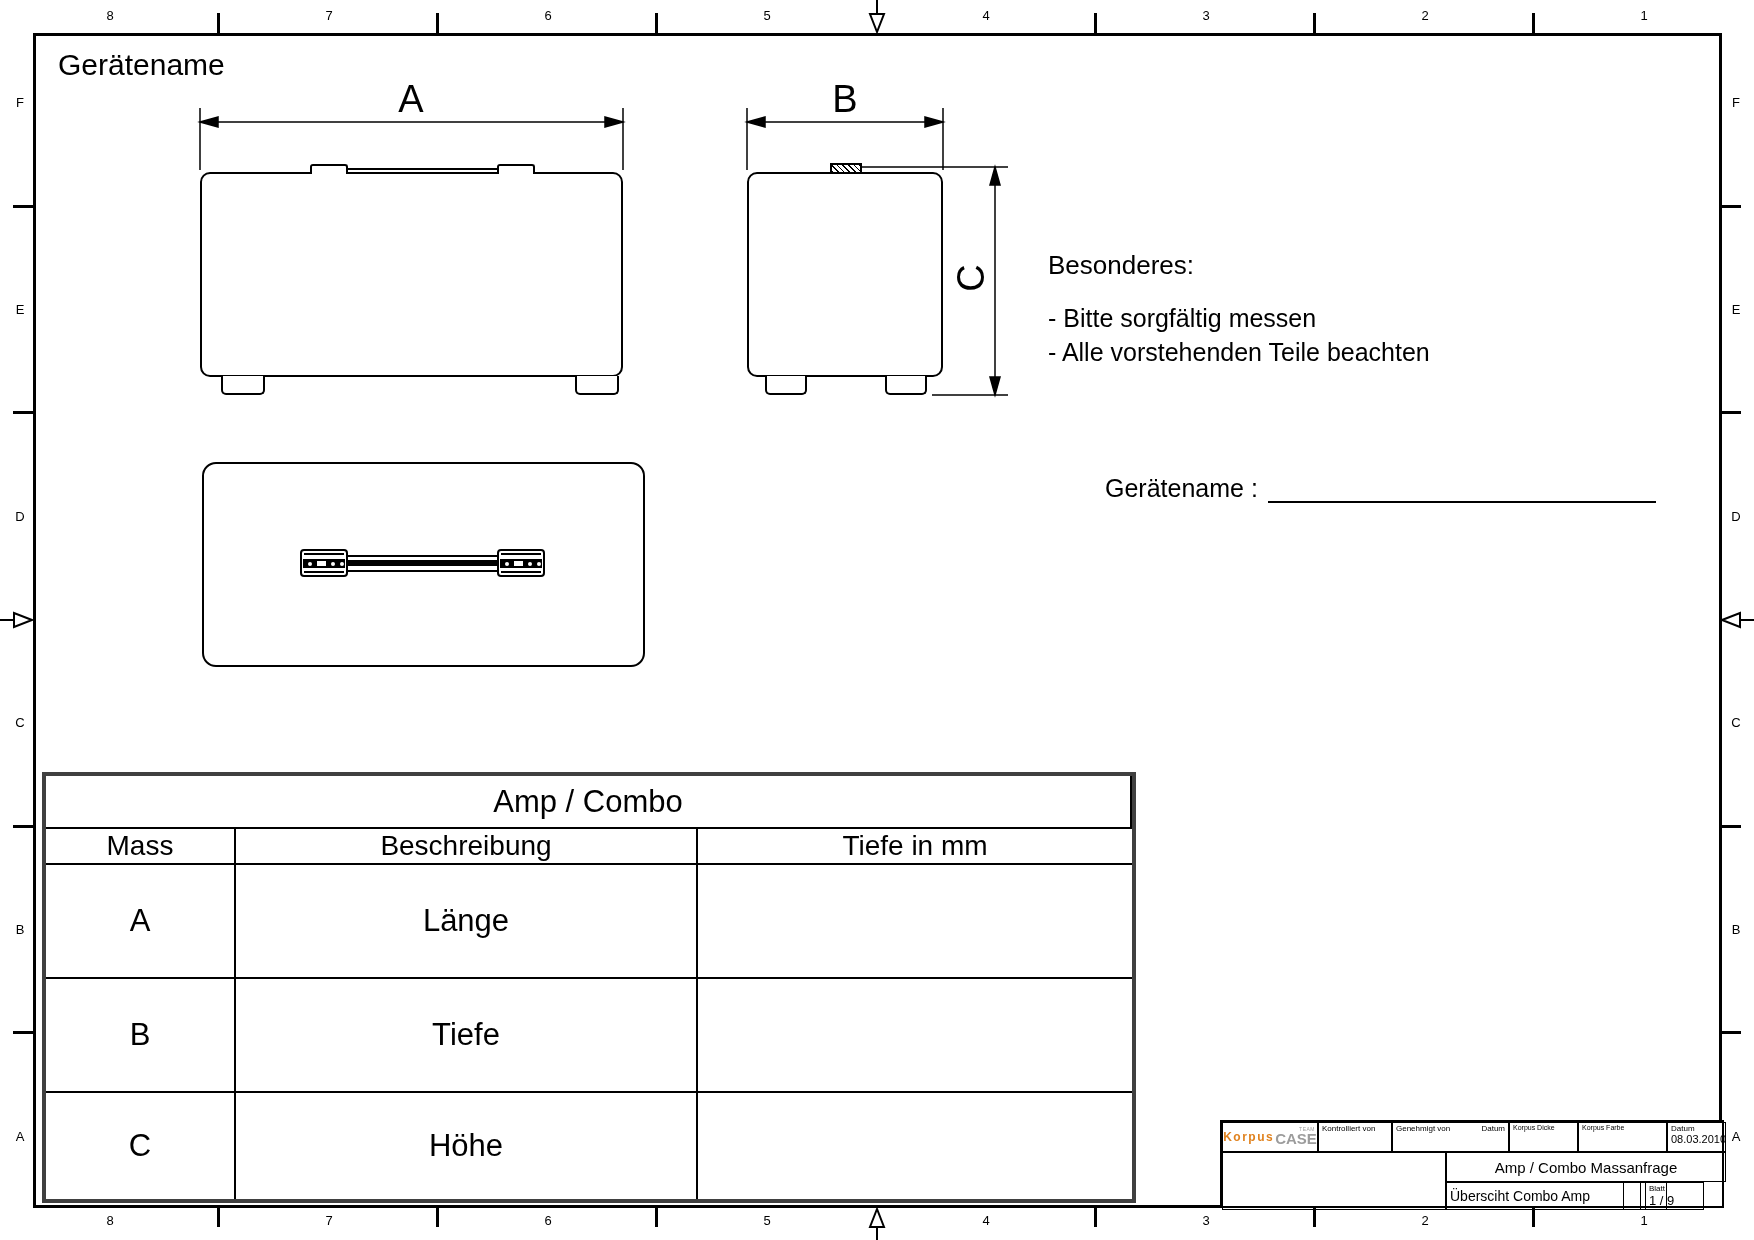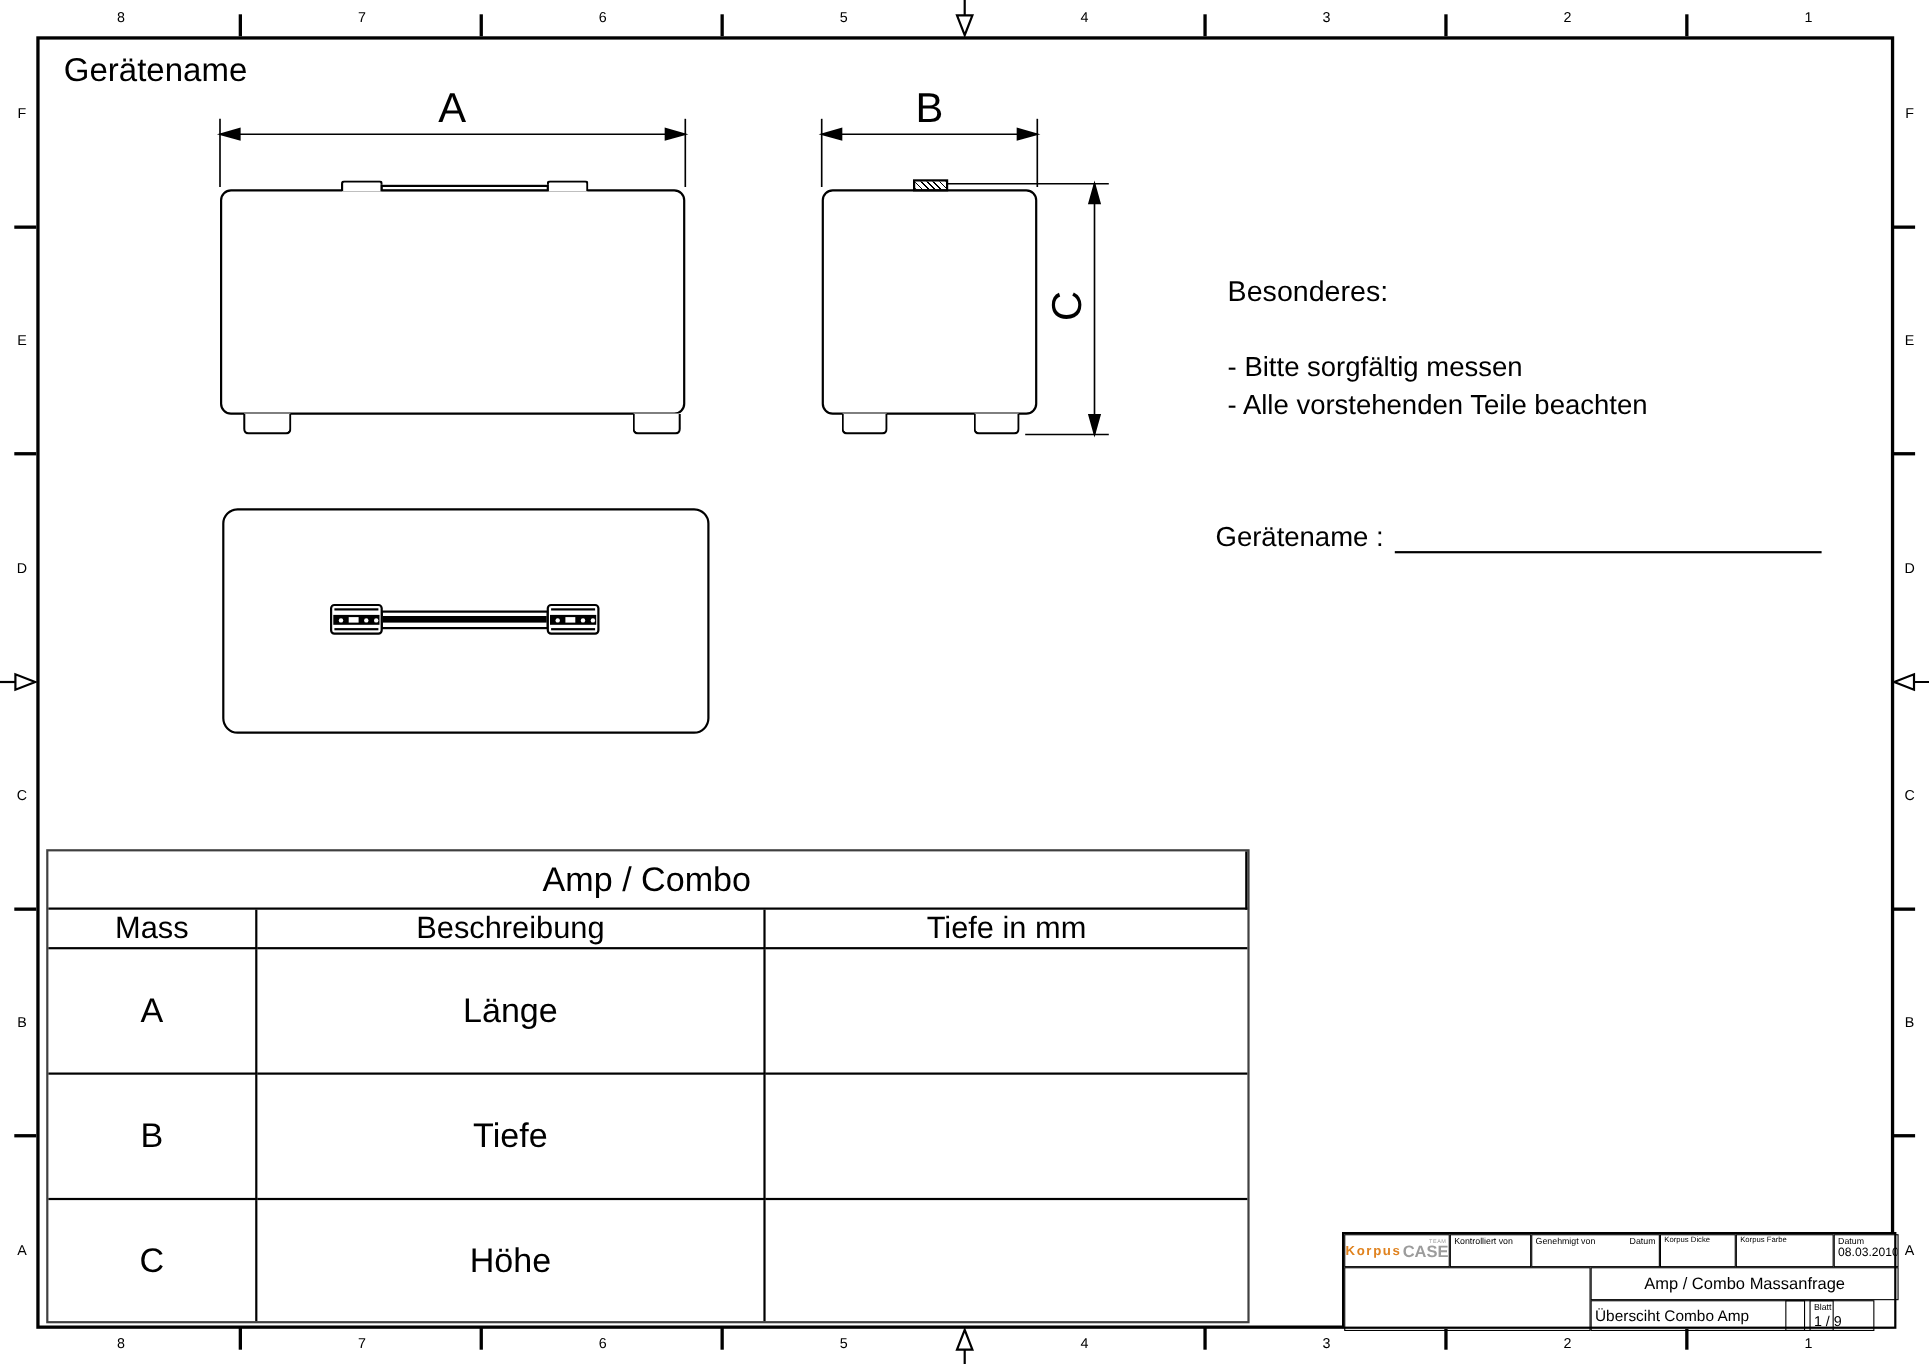--- a/index.html
+++ b/index.html
@@ -26,21 +26,21 @@
   .cap-dot{position:absolute;top:2.5px;width:4px;height:4px;border-radius:50%;background:#fff;}
   .cap-rect{position:absolute;top:2px;width:9px;height:5px;background:#fff;}
   .dim-label{font-size:38px;text-align:center;}
   
   .sheet-title{font-size:30px;}
   .notes-h{font-size:26px;}
   .notes-item{font-size:25px;line-height:34px;}
   .devname{font-size:25px;}
   .devline{display:inline-block;width:388px;border-bottom:2px solid #000;height:26px;vertical-align:bottom;margin-left:10px;}
   
-  .mtable{left:42px;top:772px;width:1094px;height:431px;border:2px solid #404040;
+  .mtable{left:42px;top:772px;width:1094px;height:431px;border:4px solid #404040;
           display:grid;grid-template-columns:190px 462px 1fr;
           grid-template-rows:53px 36px 114px 114px 1fr;}
   .mtable > div{border-right:2px solid #000;border-bottom:2px solid #000;
           display:flex;align-items:center;justify-content:center;}
   .mtable > .span3{grid-column:1 / span 3;font-size:31px;}
   .mtable > .last{border-right:none;}
   .mtable > .bot{border-bottom:none;}
   .mt-colh{font-size:28px;}
   .mt-cell{font-size:31px;}
   
@@ -192,23 +192,23 @@
   <div class="cap-line" style="top:2px"></div>
   <div class="cap-line" style="bottom:2px"></div>
   <div class="cap-band">
     <span class="cap-dot" style="left:5px"></span>
     <span class="cap-rect" style="left:14px"></span>
     <span class="cap-dot" style="left:28px"></span>
     <span class="cap-dot" style="left:37px"></span>
   </div>
 </div>
 
-<div class="abs" style="left:1116px;top:250px">
+<div class="abs" style="left:1048px;top:250px">
   <div class="notes-h">Besonderes:</div>
-  <div class="notes-item" style="margin-top:36px">- Bitte sorgfältig messen</div>
+  <div class="notes-item" style="margin-top:20px">- Bitte sorgfältig messen</div>
   <div class="notes-item">- Alle vorstehenden Teile beachten</div>
 </div>
 
 <div class="abs" style="left:1105px;top:474px">
   <span class="devname">Gerätename :</span><span class="devline"></span>
 </div>
 
 <div class="abs mtable">
   <div class="span3">Amp / Combo</div>
   <div class="mt-colh">Mass</div>

